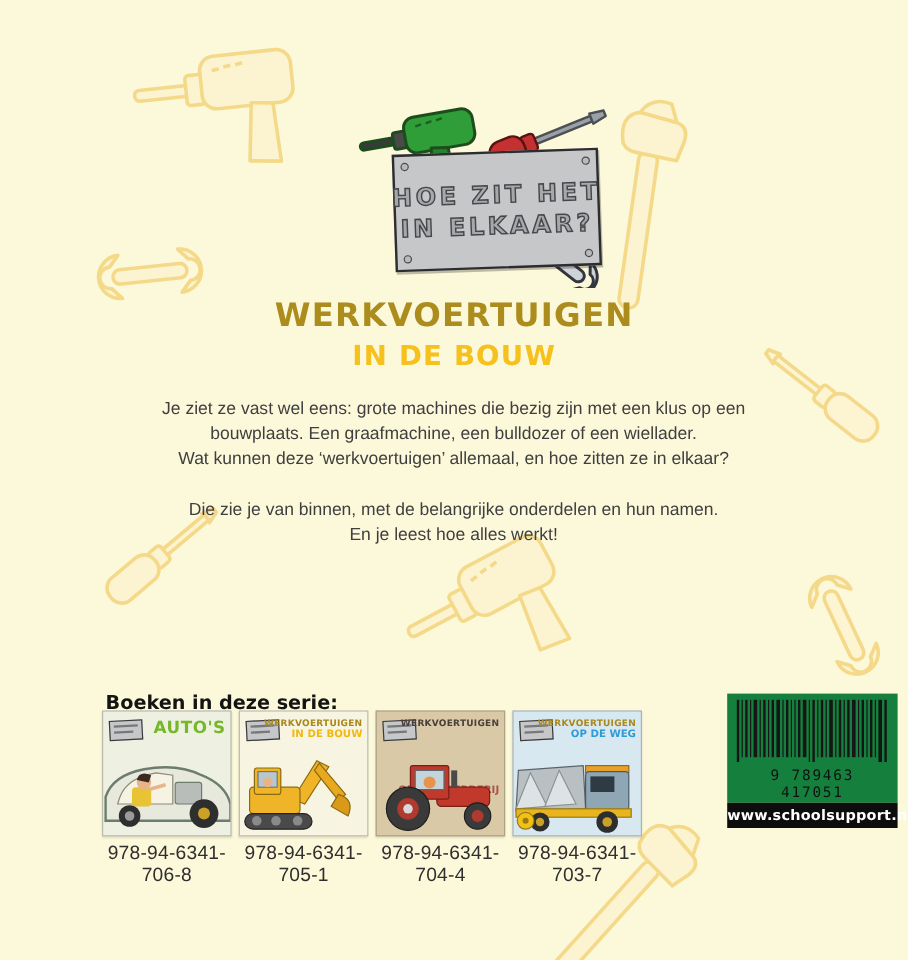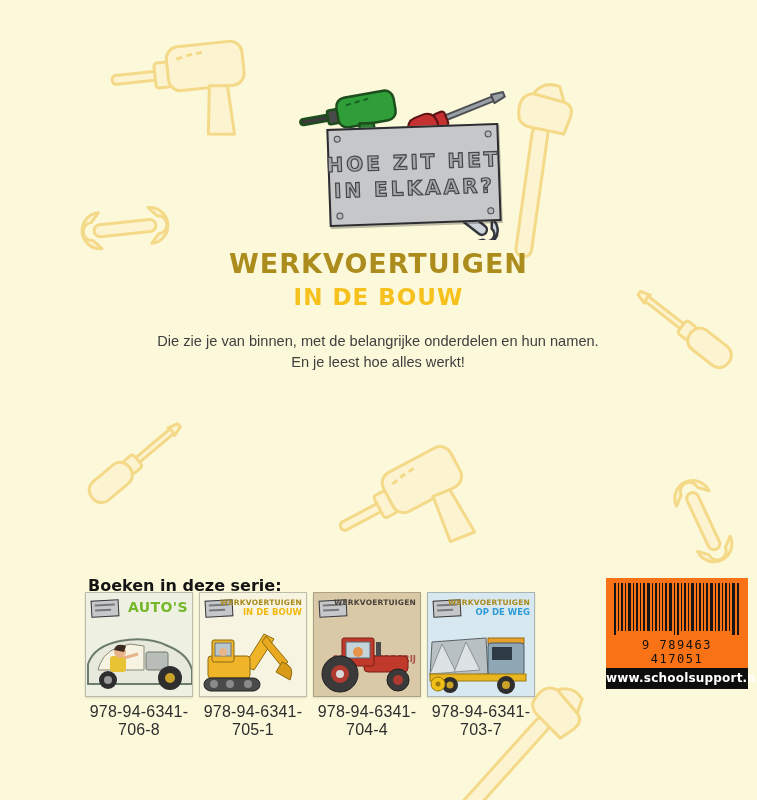--- a/index.html
+++ b/index.html
@@ -64,21 +64,21 @@
   .isbn { margin-top:6px; text-align:center; font-size:16px; color:#2e2e2e; letter-spacing:.2px; }
 
   
   .publisher { position:absolute; left:606px; top:576px; width:142px; }
   .corona { position:relative; text-align:center; font-family:"DejaVu Sans", sans-serif;
     font-weight:bold; font-size:32px; line-height:1; color:#ffffff;
     -webkit-text-stroke:2px #97989a; letter-spacing:0; height:46px; padding-top:10px; }
   .corona .oface { display:inline-block; position:relative; width:22px; height:22px;
     border:2.5px solid #97989a; border-radius:50%; background:#eed3e2; vertical-align:-1px; }
   .corona .crown { position:absolute; left:-4px; top:-15px; width:28px; height:18px; }
-  .barcode-box { margin-top:2px; background:#f97316; padding:5px 6px 2px 6px; }
+  .barcode-box { margin-top:2px; background:#15803d; padding:5px 6px 2px 6px; }
   .barcode-num { text-align:center; font-family:"DejaVu Sans Mono", monospace;
     font-size:12px; letter-spacing:1.5px; color:#111; margin-top:-1px; }
   .website-bar { background:#0d0d0d; color:#fff; text-align:center;
     font-family:"DejaVu Sans", sans-serif; font-weight:bold; font-size:12px;
     padding:3px 0 4px 0; letter-spacing:.2px; }
 </style>
 </head>
 <body>
 
 <div class="page">
@@ -158,20 +158,25 @@
       <div class="sign-line">IN ELKAAR?</div>
     </div>
   </div>
 
   <div class="main-title">
     <div class="t1">WERKVOERTUIGEN</div>
     <div class="t2">IN DE BOUW</div>
   </div>
 
   <div class="intro">
+    <div class="par">
+      <div>Je ziet ze vast wel eens: grote machines die bezig zijn met een klus op een</div>
+      <div>bouwplaats. Een graafmachine, een bulldozer of een wiellader.</div>
+      <div>Wat kunnen deze ‘werkvoertuigen’ allemaal, en hoe zitten ze in elkaar?</div>
+    </div>
     <div class="par">
       <div>Die zie je van binnen, met de belangrijke onderdelen en hun namen.</div>
       <div>En je leest hoe alles werkt!</div>
     </div>
   </div>
 
   <div class="series-heading">Boeken in deze serie:</div>
 
   <div class="books">
 

